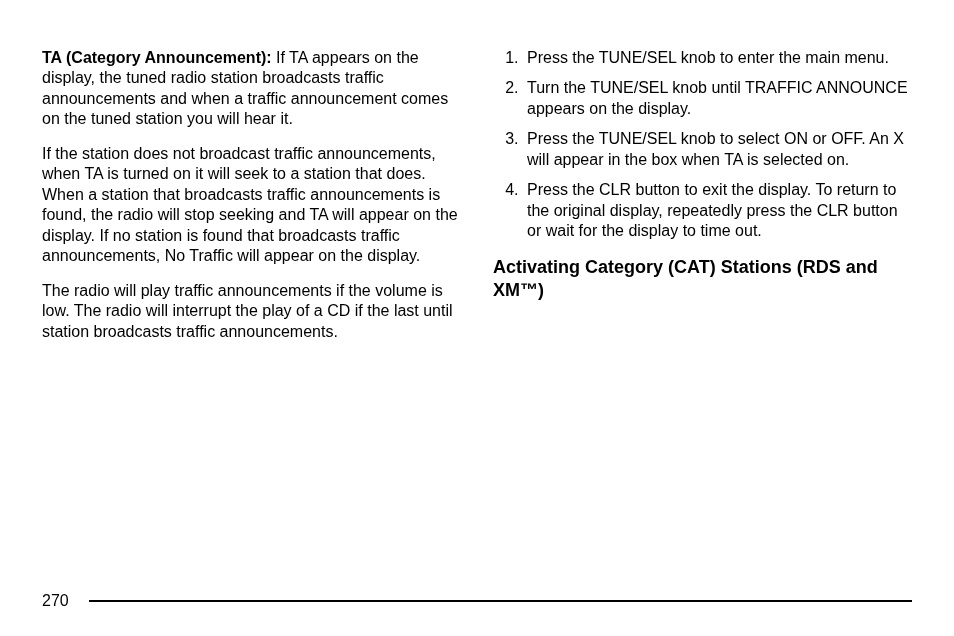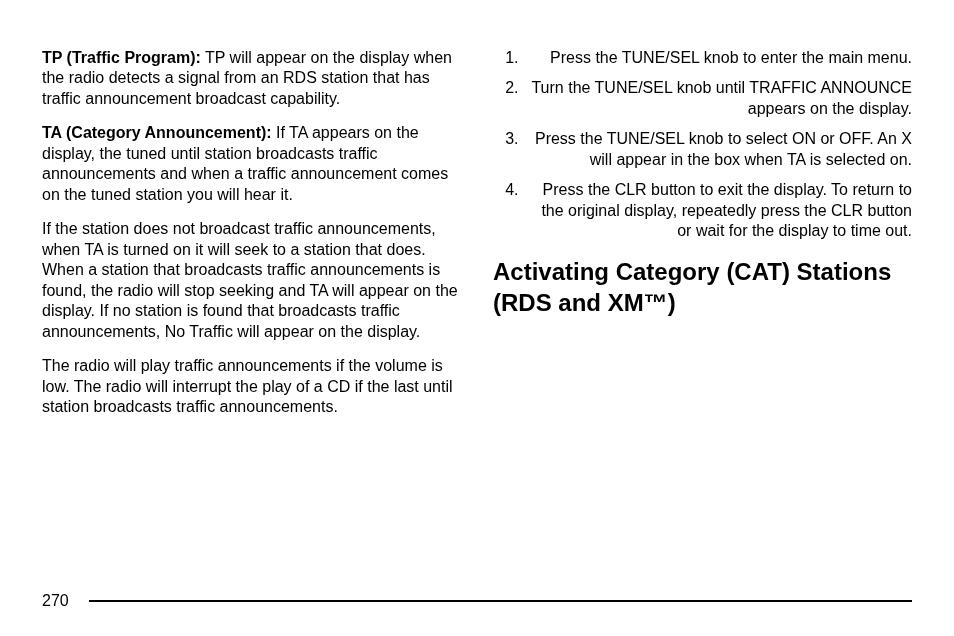--- a/index.html
+++ b/index.html
@@ -29,25 +29,24 @@
   .bold {
     font-weight: bold;
   }
   ol {
     margin: 0 0 14px 0;
     padding-left: 30px;
   }
   ol li {
     margin-bottom: 10px;
     padding-left: 4px;
-    text-align: right;
   }
   .heading {
     font-weight: bold;
-    font-size: 24px;
+    font-size: 18px;
     margin-bottom: 10px;
     line-height: 1.3;
   }
   .footer {
     position: absolute;
     bottom: 26px;
     left: 42px;
     right: 42px;
     display: flex;
     align-items: center;
@@ -64,24 +63,21 @@
   ol li::marker {
     content: counter(list-item) ". ";
   }
 </style>
 </head>
 <body>
 
 <div class="page">
   <div class="col">
     <div class="para">
-      <span class="bold">TP (Traffic Program):</span><span>  TP will appear on the display when the radio detects a signal from an RDS station that has traffic announcement broadcast capability.</span>
-    </div>
-    <div class="para">
-      <span class="bold">TA (Category Announcement):</span><span>  If TA appears on the display, the tuned until station broadcasts traffic announcements and when a traffic announcement comes on the tuned station you will hear it.</span>
+      <span class="bold">TA (Category Announcement):</span><span>  If TA appears on the display, the tuned radio station broadcasts traffic announcements and when a traffic announcement comes on the tuned station you will hear it.</span>
     </div>
     <div class="para">If the station does not broadcast traffic announcements, when TA is turned on it will seek to a station that does. When a station that broadcasts traffic announcements is found, the radio will stop seeking and TA will appear on the display. If no station is found that broadcasts traffic announcements, No Traffic will appear on the display.</div>
     <div class="para">The radio will play traffic announcements if the volume is low. The radio will interrupt the play of a CD if the last until station broadcasts traffic announcements.</div>
   </div>
 
   <div class="col">
     <ol>
       <li>Press the TUNE/SEL knob to enter the main menu.</li>
       <li>Turn the TUNE/SEL knob until TRAFFIC ANNOUNCE appears on the display.</li>
       <li>Press the TUNE/SEL knob to select ON or OFF. An X will appear in the box when TA is selected on.</li>

